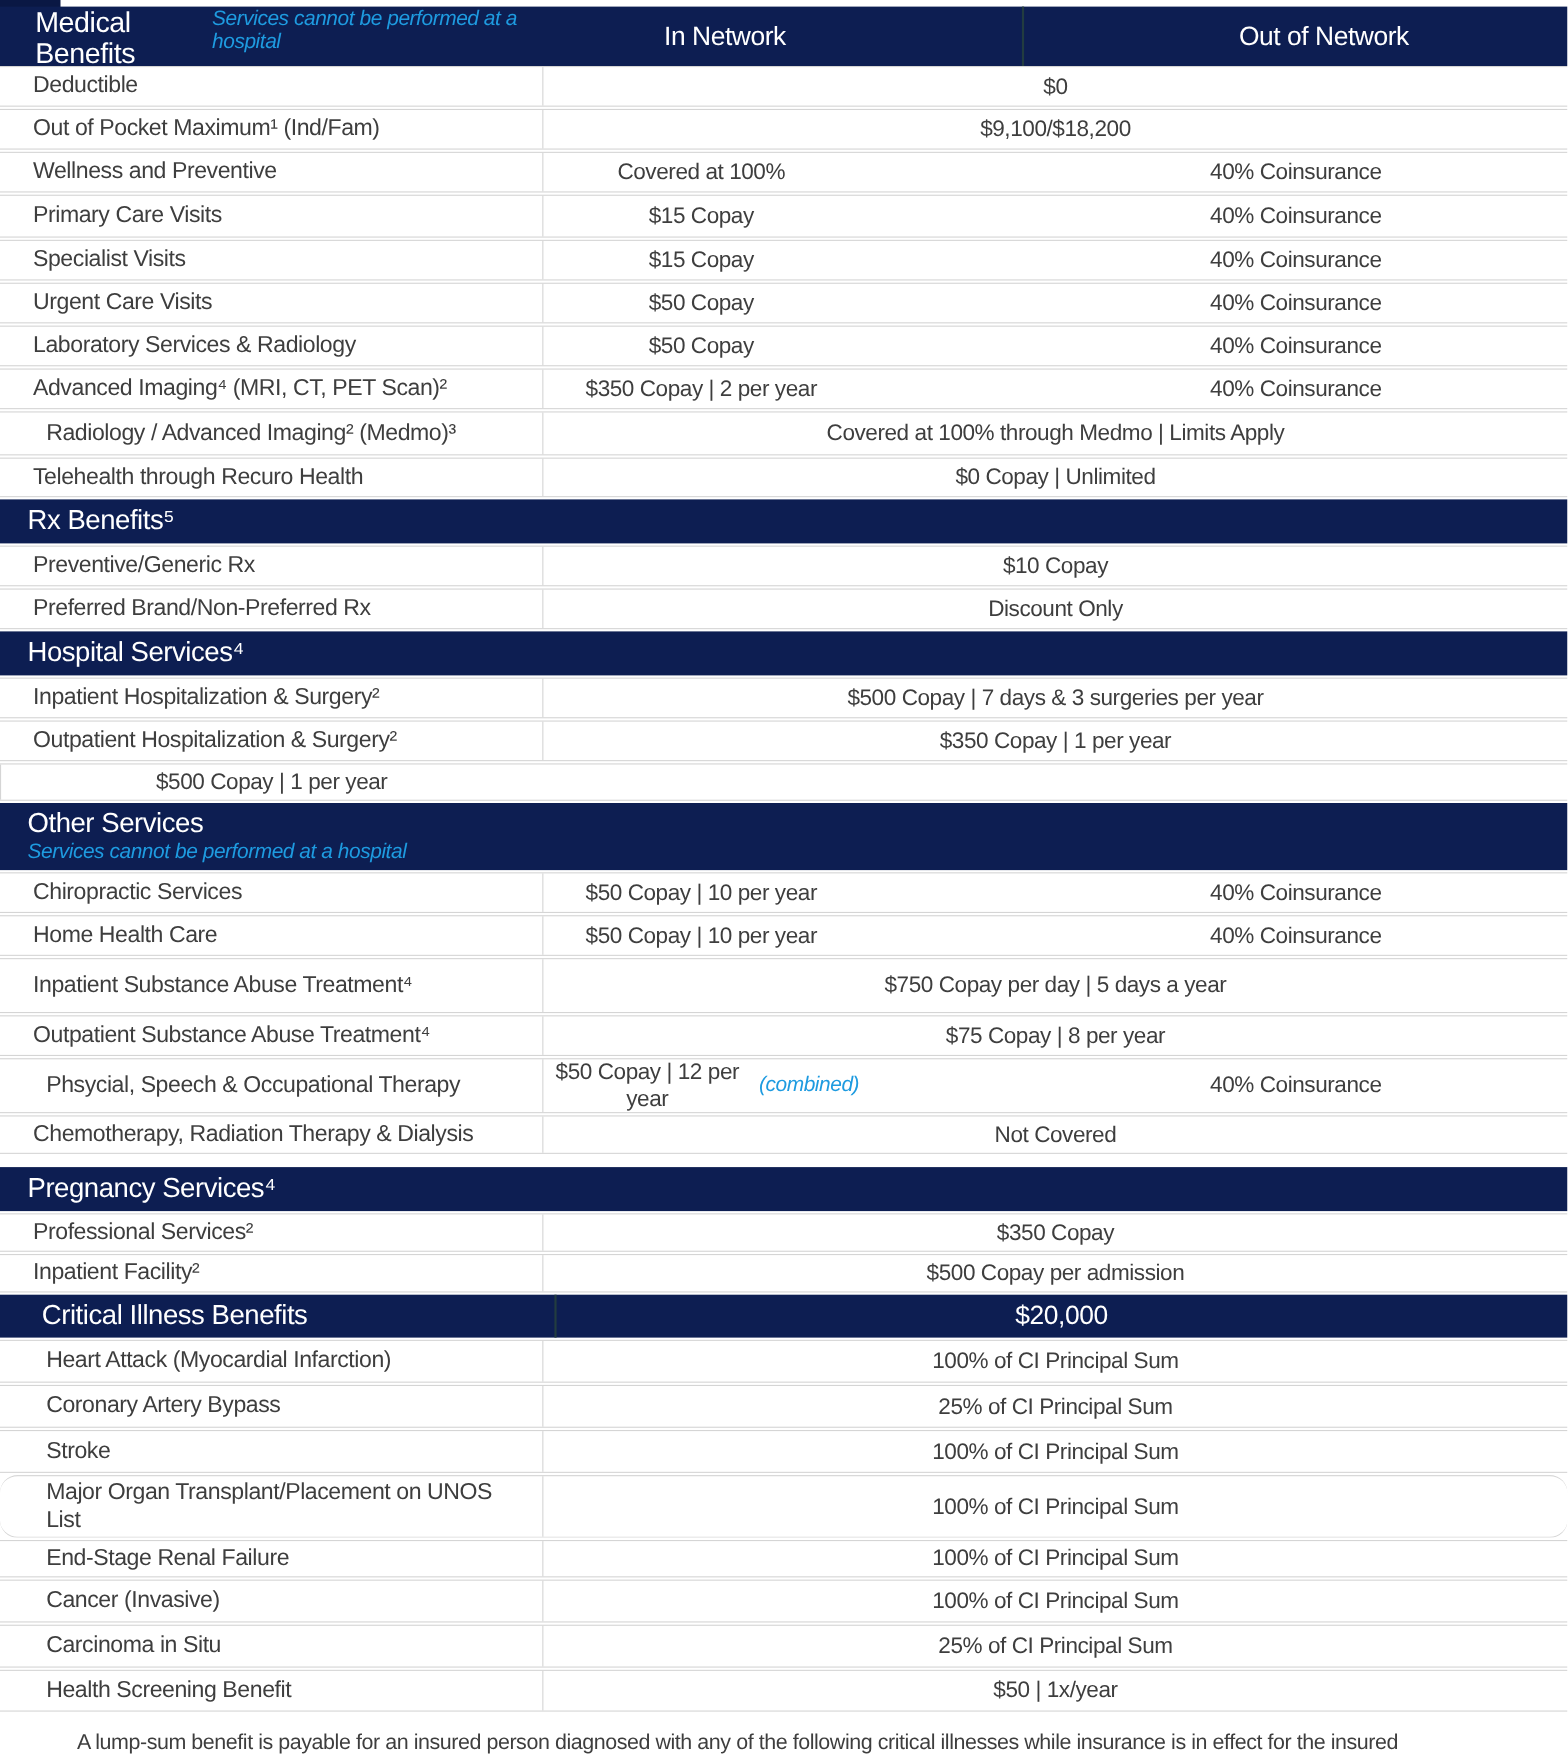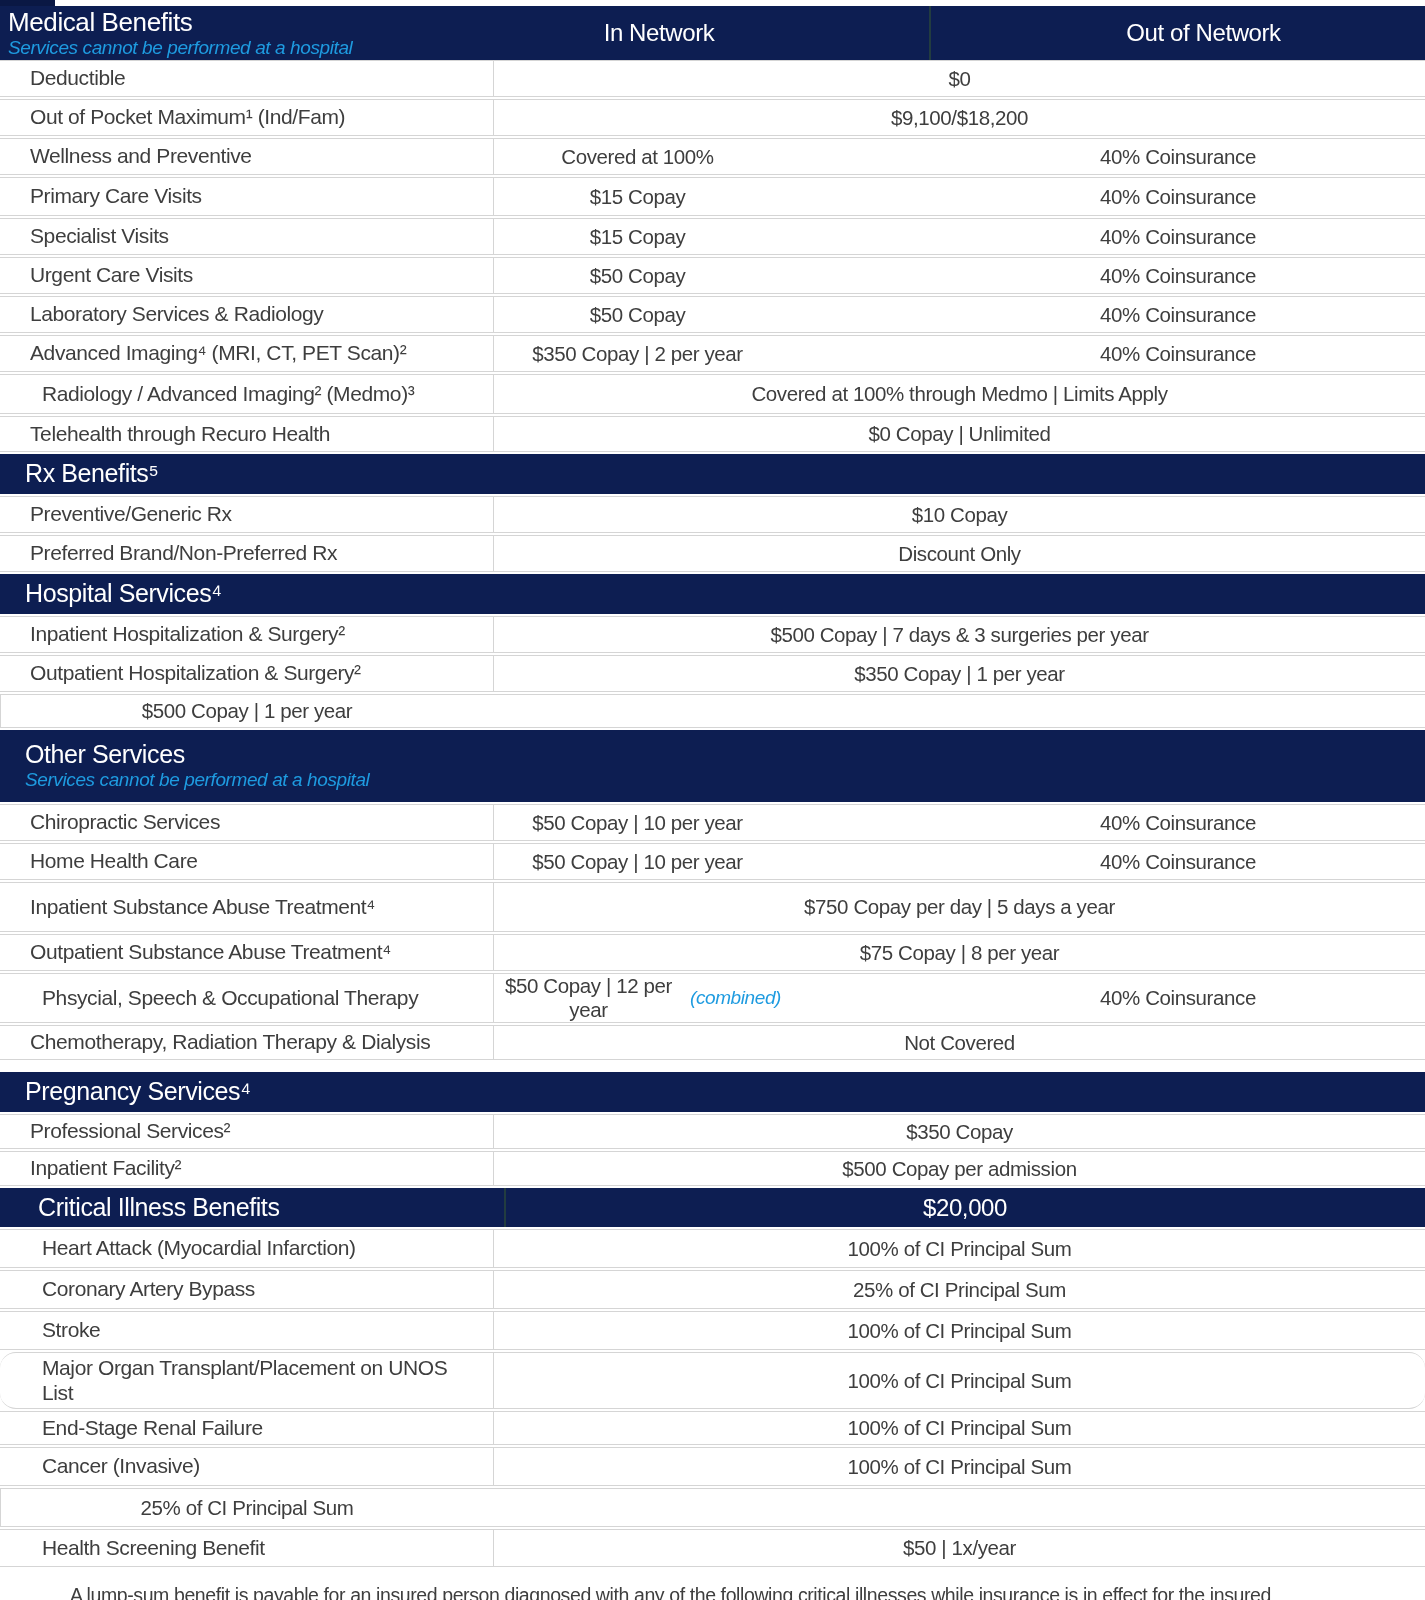--- a/index.html
+++ b/index.html
@@ -14,36 +14,36 @@
     width:1425px;height:1600px;background:#ffffff;
     font-family:"Liberation Sans","DejaVu Sans",sans-serif;
     color:var(--text);letter-spacing:-0.4px;position:relative;
   }
   .corner{position:absolute;left:0;top:0;width:55px;height:7px;background:#0a1844;}
   
   .table-header{
     position:relative;margin-top:6px;height:54px;background:var(--navy);
     display:grid;grid-template-columns:493px 437px 1fr;align-items:center;
   }
-  .h-left{padding-left:8px;display:flex;flex-direction:column;justify-content:flex-start;line-height:1.08;}
+  .h-left{padding-left:32px;display:flex;flex-direction:row;justify-content:flex-start;line-height:1.08;}
   .h-title{color:#ffffff;font-size:26px;}
   .h-sub{color:var(--blue);font-size:19px;font-style:italic;margin-top:2px;}
   .h-col{color:#ffffff;font-size:24px;text-align:center;}
   .h-in{padding-right:105px;}
   .h-out{padding-left:30px;margin-left:22px;}
   .h-divider{position:absolute;left:929px;top:0;bottom:0;width:2px;background:var(--divider);}
   
   .section-bar{
     background:var(--navy);margin-bottom:2px;
     display:flex;flex-direction:column;justify-content:center;
     padding-left:25px;height:40px;line-height:1.1;
   }
   .section-bar .s-title{color:#ffffff;font-size:25px;}
   .section-bar .s-sub{color:var(--blue);font-size:19px;font-style:italic;margin-top:2px;}
-  .section-bar.tall{height:72px;}
+  .section-bar.tall{height:61px;}
   .ci-bar{
     position:relative;background:var(--navy);margin-bottom:2px;height:39px;
     display:grid;grid-template-columns:505px 1fr;align-items:center;
   }
   .ci-bar .s-title{color:#ffffff;font-size:25px;padding-left:38px;}
   .ci-bar .ci-amount{color:#ffffff;font-size:24px;text-align:center;}
   .ci-divider{position:absolute;left:504px;top:0;bottom:0;width:2px;background:var(--divider);}
   
   .row{
     display:grid;grid-template-columns:493px 1fr;
@@ -279,20 +279,21 @@
         <div class="cell span-val">100% of CI Principal Sum</div>
       </div>
     </div>
     <div class="row" style="min-height: 37px;">
       <div class="label indent">Cancer (Invasive)</div>
       <div class="vals one">
         <div class="cell span-val">100% of CI Principal Sum</div>
       </div>
     </div>
     <div class="row" style="min-height: 37px;">
+      <div class="label indent">Carcinoma in Situ</div>
       <div class="vals one">
         <div class="cell span-val">25% of CI Principal Sum</div>
       </div>
     </div>
     <div class="row" style="min-height: 36px;">
       <div class="label indent">Health Screening Benefit</div>
       <div class="vals one">
         <div class="cell span-val">$50 | 1x/year</div>
       </div>
     </div>

